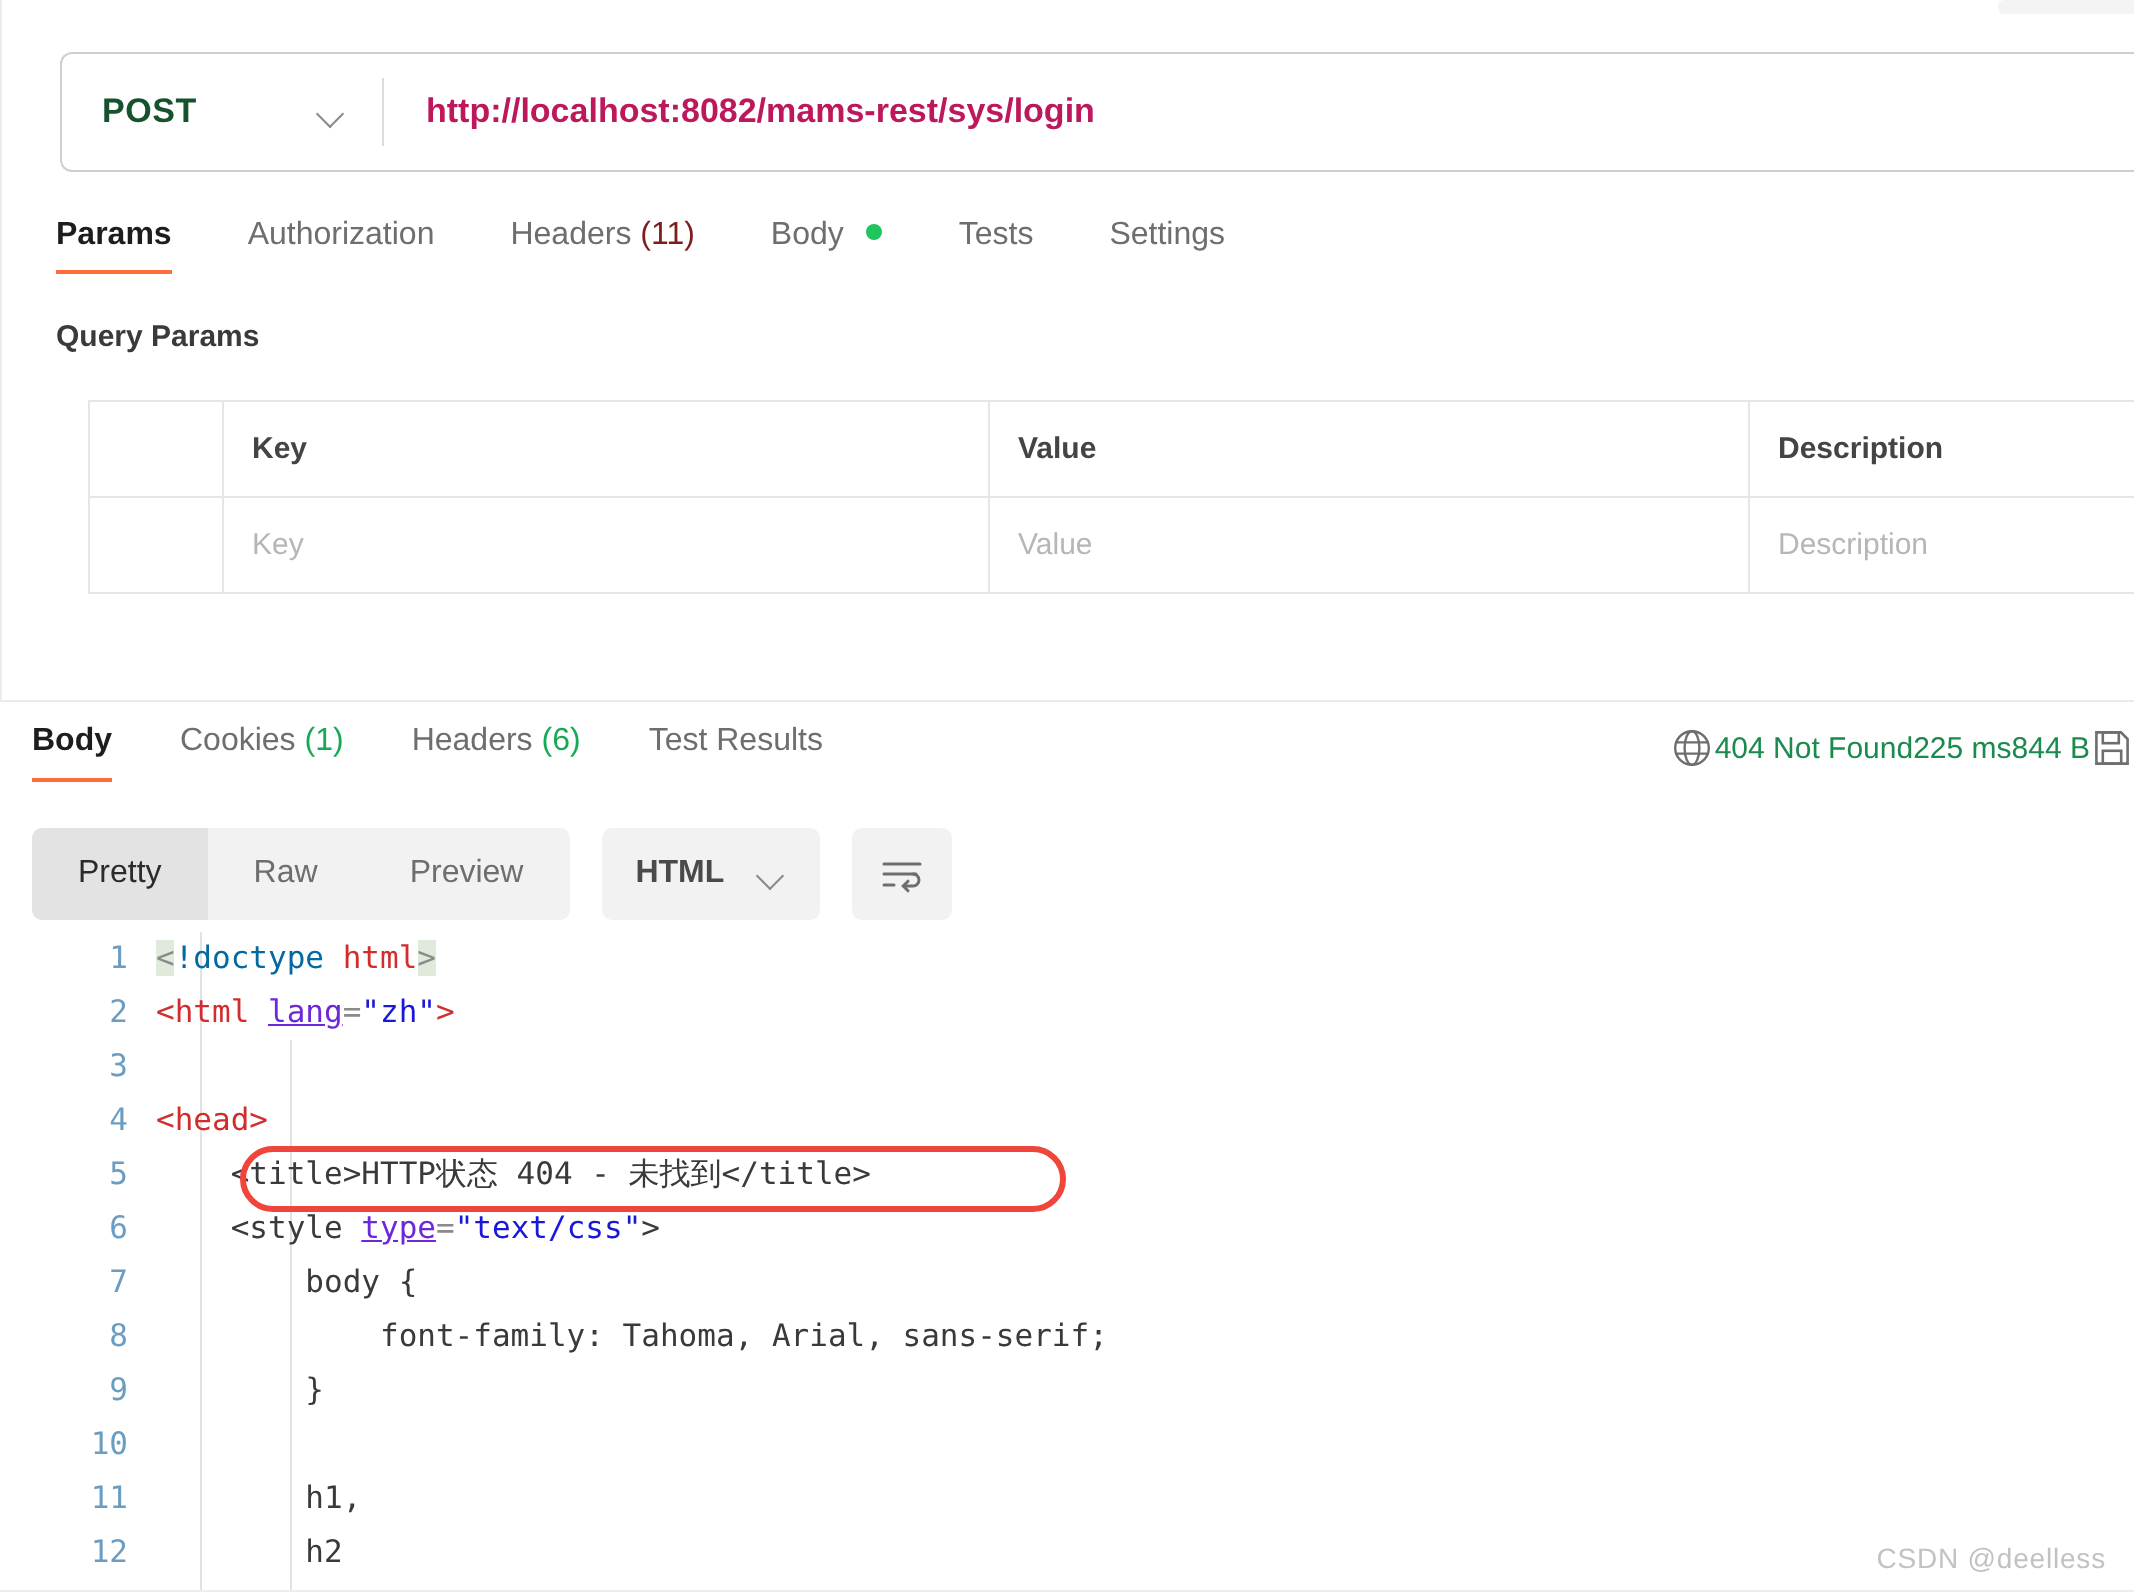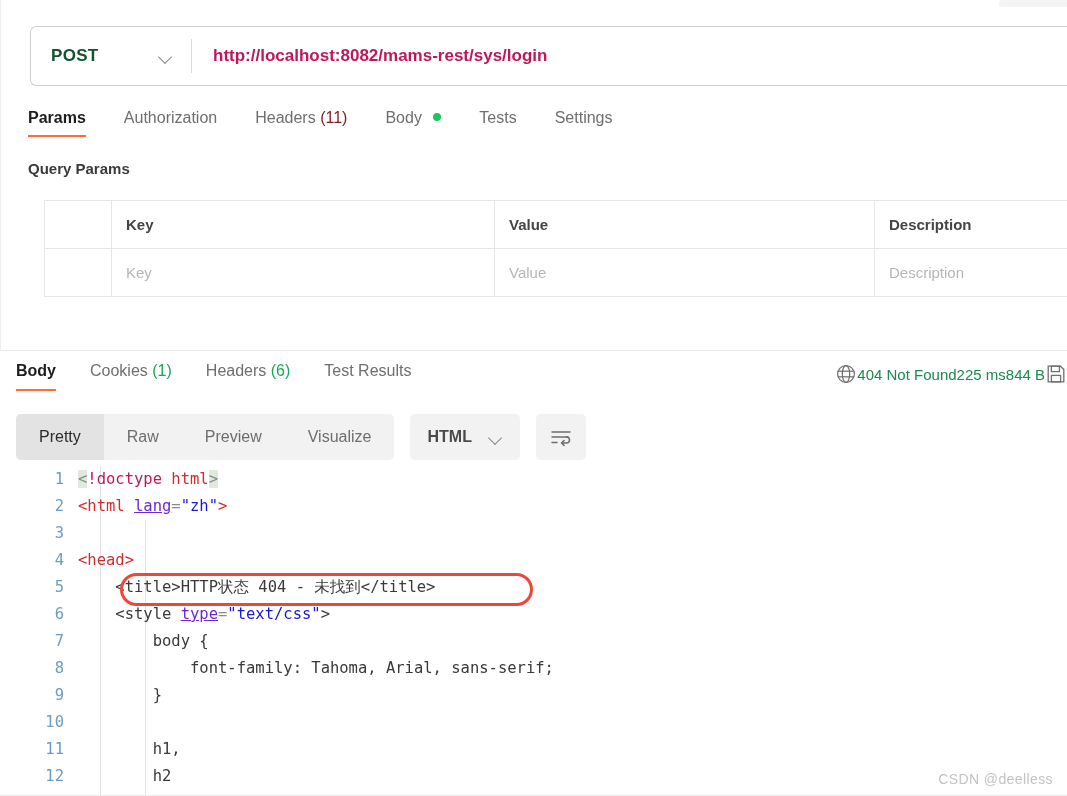--- a/index.html
+++ b/index.html
@@ -303,21 +303,21 @@
     box-sizing: border-box;
     color: #6b9dc2;
     flex: none;
     user-select: none;
   }
   .code-text { position: relative; color: #3a3a3a; }
   .tag   { color: #d12d2d; }
   .attr  { color: #6d28d9; text-decoration: underline; }
   .str   { color: #1818d8; }
   .punct { color: #8a8a8a; }
-  .gray  { color: #be185d; text-align: right; }
+  .gray  { color: #0369a1; text-align: right; }
   .bracket-hl { background: #dfeadd; }
   #indent-guide-1 {
     position: absolute;
     left: 100px; top: 0;
     width: 1px; height: 330px;
     background: #e2e2e2;
   }
   #indent-guide-2 {
     position: absolute;
     left: 145px; top: 54px;
@@ -461,23 +461,20 @@
   <div id="view-group">
     <div class="view-btn active">
       <span>Pretty</span>
     </div>
     <div class="view-btn">
       <span>Raw</span>
     </div>
     <div class="view-btn">
       <span>Preview</span>
     </div>
-    <div class="view-btn">
-      <span>Visualize</span>
-    </div>
   </div>
   <div id="format-select">
     <span id="format-label">HTML</span>
     <span class="chev"></span>
   </div>
   <div id="wrap-btn">
     <svg width="24" height="20" viewBox="0 0 24 20" fill="none" stroke="#6e6e6e" stroke-width="1.5" stroke-linecap="round">
       <line x1="3" y1="5" x2="21" y2="5"></line>
       <line x1="3" y1="10" x2="19" y2="10"></line>
       <path d="M17.5 10 a3 3 0 0 1 0 6 H13"></path>

